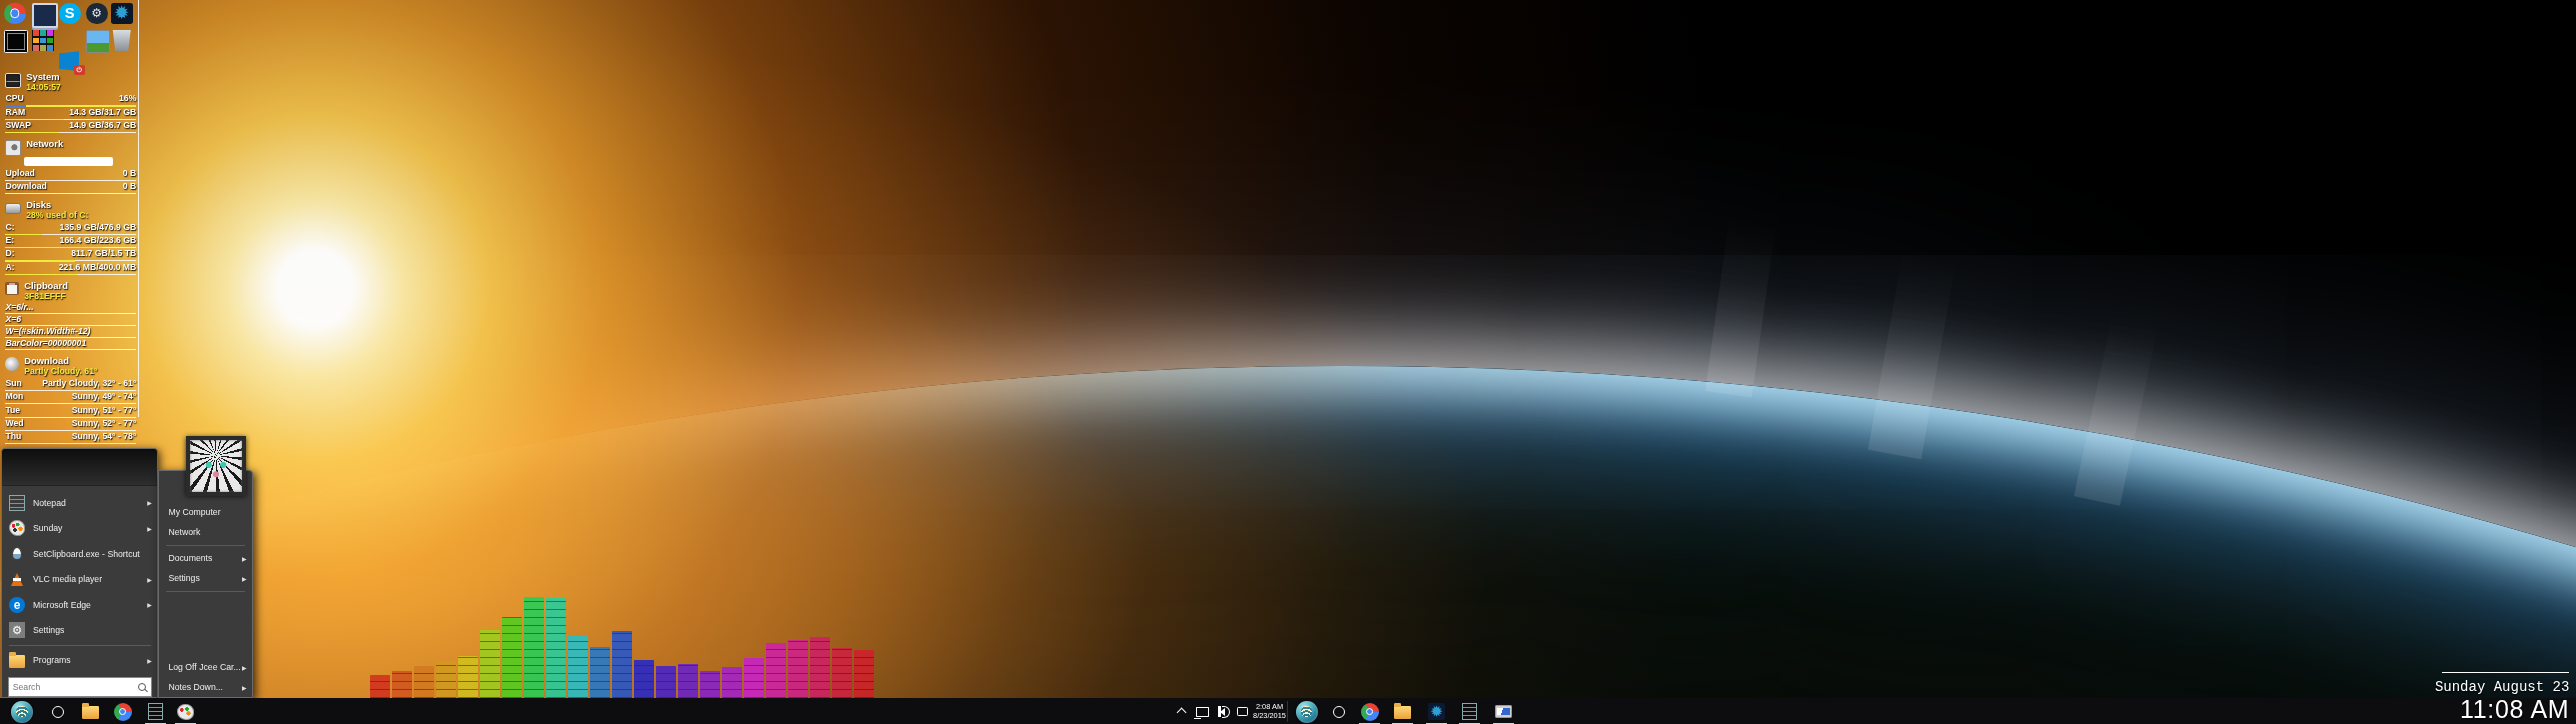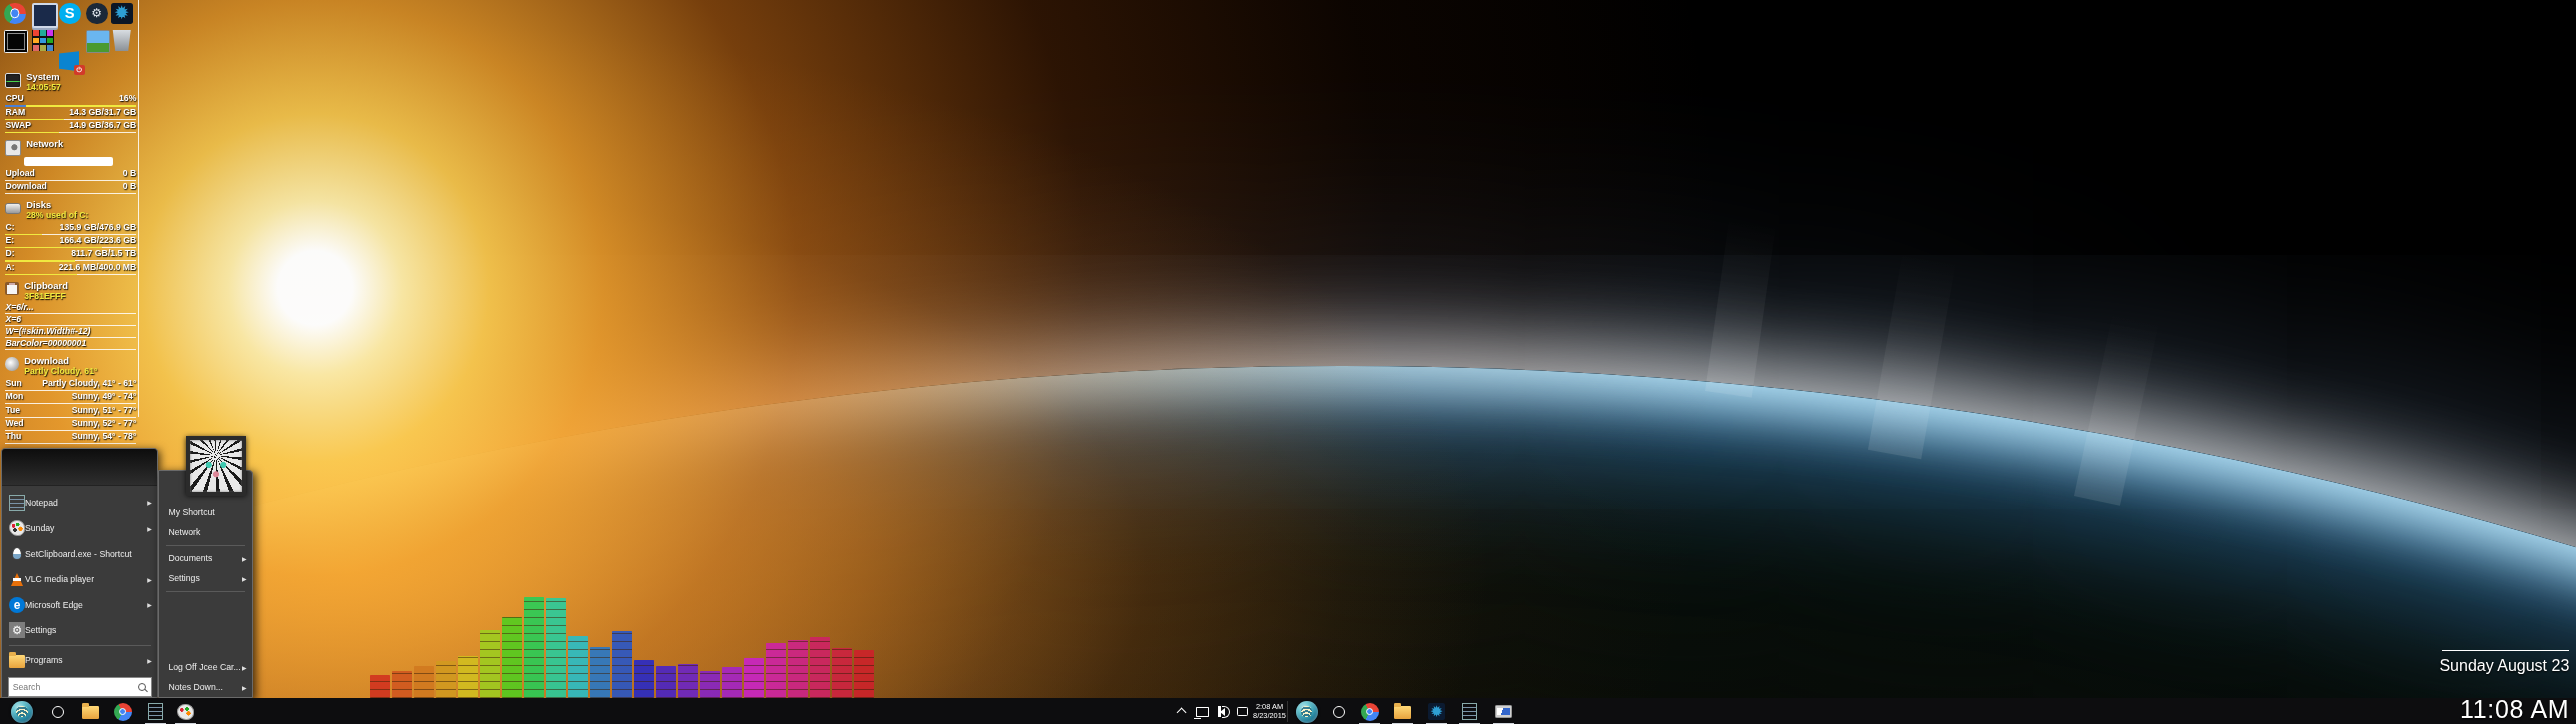--- a/index.html
+++ b/index.html
@@ -69,21 +69,21 @@
     color:#fff;font-size:6.7px;line-height:10.7px;text-align:center;font-weight:bold;}
   .d-xp{background:linear-gradient(#6ab6f0 0 55%,#4a9a30 55% 100%);border-radius:1.3px;border:0.7px solid #888;}
   .d-bin{background:linear-gradient(#d8dde2,#8a9096);clip-path:polygon(8% 0,92% 0,80% 100%,20% 100%);border-radius:1.3px;}
 
   
   .startmenu{position:absolute;left:1.3px;top:448px;width:157px;height:250px;background:#3b3b3b;
     border:0.7px solid #6a6a6a;border-radius:4px 4px 0 0;box-shadow:2px 2px 8px rgba(0,0,0,.7);box-sizing:border-box;}
   .sm-head{height:36px;background:linear-gradient(#0d0d0d,#2e2e2e);border-radius:3.4px 3.4px 0 0;border-bottom:0.7px solid #222;}
   .sm-items{padding:4px 0 0 0;}
   .sm-item{display:flex;align-items:center;height:25.5px;padding:0 5.4px 0 6.7px;color:#eee;font-size:8.7px;cursor:default;}
-  .sm-label{flex:1;white-space:nowrap;overflow:hidden;}
+  .sm-label{margin-left:8px;flex:1;white-space:nowrap;overflow:hidden;}
   .sm-arrow{color:#ddd;font-size:6px;}
   .sm-sep{height:0.7px;background:#5a5a5a;margin:2px 6.7px;}
   .sm-search{display:flex;align-items:center;margin:4px 5.4px 0 5.4px;background:#fff;height:18px;border:0.7px solid #888;}
   .sm-search input{flex:1;border:0;outline:none;font-size:8.7px;padding:0 4px;color:#333;font-family:"Liberation Sans",sans-serif;background:#fff;}
   .mag{width:6px;height:6px;border:1.3px solid #555;border-radius:50%;position:relative;margin:0 5.4px 0 1.3px;flex:none;}
   .mag::after{content:"";position:absolute;width:4px;height:1.3px;background:#555;transform:rotate(45deg);right:-3.4px;bottom:-1.3px;}
 
   .mi{width:16px;height:16px;flex:none;position:relative;}
   .mi-notepad{background:linear-gradient(135deg,#eef4fa,#b9cede);border:0.7px solid #8aa;box-sizing:border-box;
     background-image:repeating-linear-gradient(to bottom,rgba(0,0,0,0) 0 3.4px,#7a93a8 3.4px 4px);}
@@ -151,21 +151,21 @@
   .vol-ico::after{content:"";position:absolute;left:2.7px;top:-6px;width:8px;height:12px;border:1.3px solid #fff;
     border-left:0;border-radius:0 8px 8px 0;box-sizing:border-box;}
   .ac-ico{width:11.4px;height:9.4px;border:1.3px solid #fff;border-radius:1.3px;box-sizing:border-box;
     background-image:repeating-linear-gradient(to bottom,rgba(0,0,0,0) 0 1.3px,#fff 1.3px 2px);background-clip:content-box;padding:0.7px 1.3px;}
   .tray-clock{flex-direction:column;line-height:8.7px;font-size:7.4px;text-align:center;}
   .tb-divider{position:absolute;top:2.7px;bottom:2.7px;width:0.7px;background:#333;}
 
   
   .bigclock{position:absolute;right:6.7px;bottom:1.3px;text-align:right;color:#fff;z-index:11;}
   .bigclock .line{height:1.3px;background:#fff;width:127px;margin-left:auto;margin-bottom:5.4px;}
-  .bigclock .date{font-size:16px;text-shadow:0 0.7px 2px #000;margin-bottom:20px;}
+  .bigclock .date{font-size:14px;text-shadow:0 0.7px 2px #000;margin-bottom:0;font-family:Liberation Mono, monospace;}
   .bigclock .time{font-size:25px;letter-spacing:0.7px;text-shadow:0 0.7px 2px #000;}
 </style>
 </head>
 <body>
 
 <div class="stage">
 
   <div class="earth"></div>
   <div class="gold-ground"></div>
   <div class="sun-wash"></div>
@@ -321,21 +321,21 @@
     <div class="w-head">
       <div class="w-ico ico-wx"></div>
       <div>
         <div class="w-title">Download</div>
         <div class="w-sub">Partly Cloudy. 61°</div>
       </div>
     </div>
     <div id="wx-rows">
         <div class="w-row">
           <span class="lab">Sun</span>
-          <span class="val">Partly Cloudy, 41° - 61°</span>
+          <span class="val">Partly Cloudy, 32° - 61°</span>
           <span class="w-ul"></span>
         </div>
         <div class="w-row">
           <span class="lab">Mon</span>
           <span class="val">Sunny, 49° - 74°</span>
           <span class="w-ul"></span>
         </div>
         <div class="w-row">
           <span class="lab">Tue</span>
           <span class="val">Sunny, 51° - 77°</span>
@@ -397,21 +397,21 @@
         </div>
       </div>
     <div class="sm-search">
       <input type="text" placeholder="Search" style="">
       <div class="mag"></div>
     </div>
   </div>
 
   <div class="submenu" id="submenu">
       <div class="sub-item">
-        <span class="sub-label">My Shortcut</span>
+        <span class="sub-label">My Computer</span>
       </div>
       <div class="sub-item">
         <span class="sub-label">Network</span>
       </div>
       <div class="sub-sep"></div>
       <div class="sub-item">
         <span class="sub-label">Documents</span>
         <span class="sm-arrow">▶</span>
       </div>
       <div class="sub-item">

